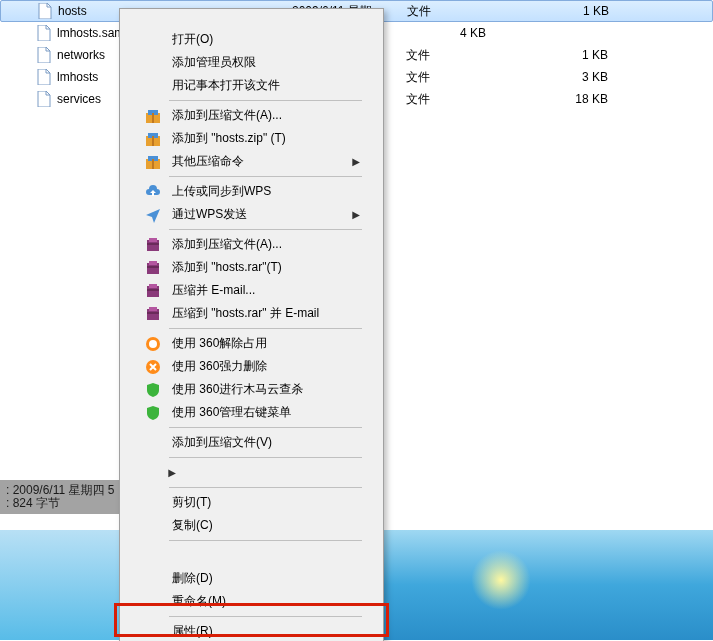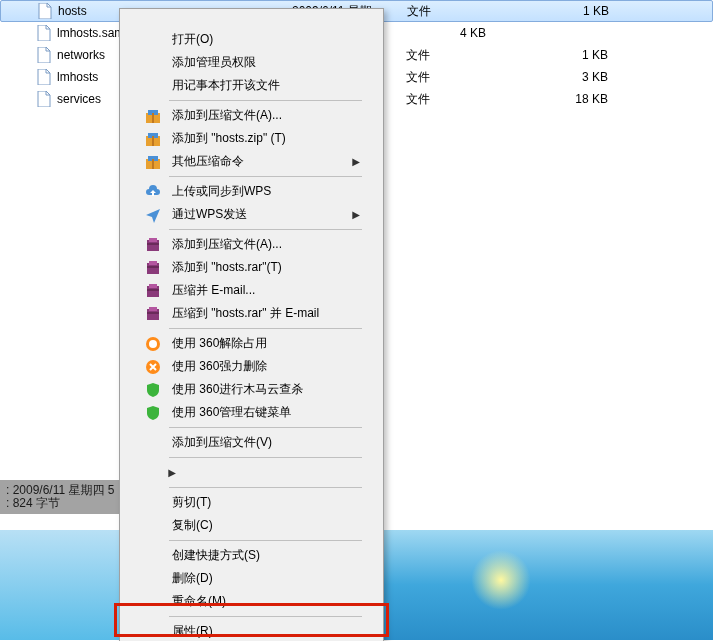--- a/index.html
+++ b/index.html
@@ -284,21 +284,20 @@
     <span class="menu-icon"></span>
     <span class="menu-label">剪切(T)</span>
   </div>
   <div class="menu-item">
     <span class="menu-icon"></span>
     <span class="menu-label">复制(C)</span>
   </div>
   <div class="separator"></div>
   <div class="menu-item">
     <span class="menu-icon"></span>
-    <span class="menu-label">创建快捷方式(S)</span>
   </div>
   <div class="menu-item">
     <span class="menu-icon"></span>
     <span class="menu-label">删除(D)</span>
   </div>
   <div class="menu-item">
     <span class="menu-icon"></span>
     <span class="menu-label">重命名(M)</span>
   </div>
   <div class="separator"></div>

